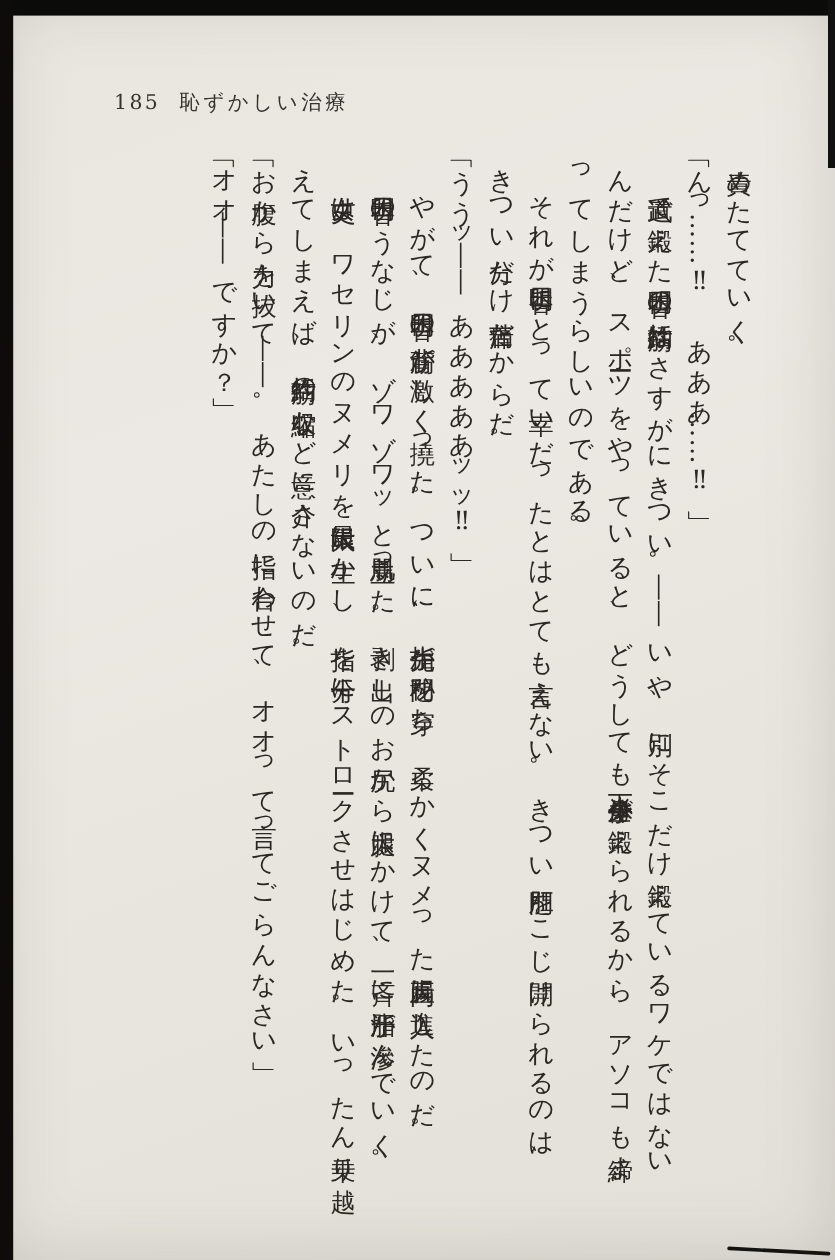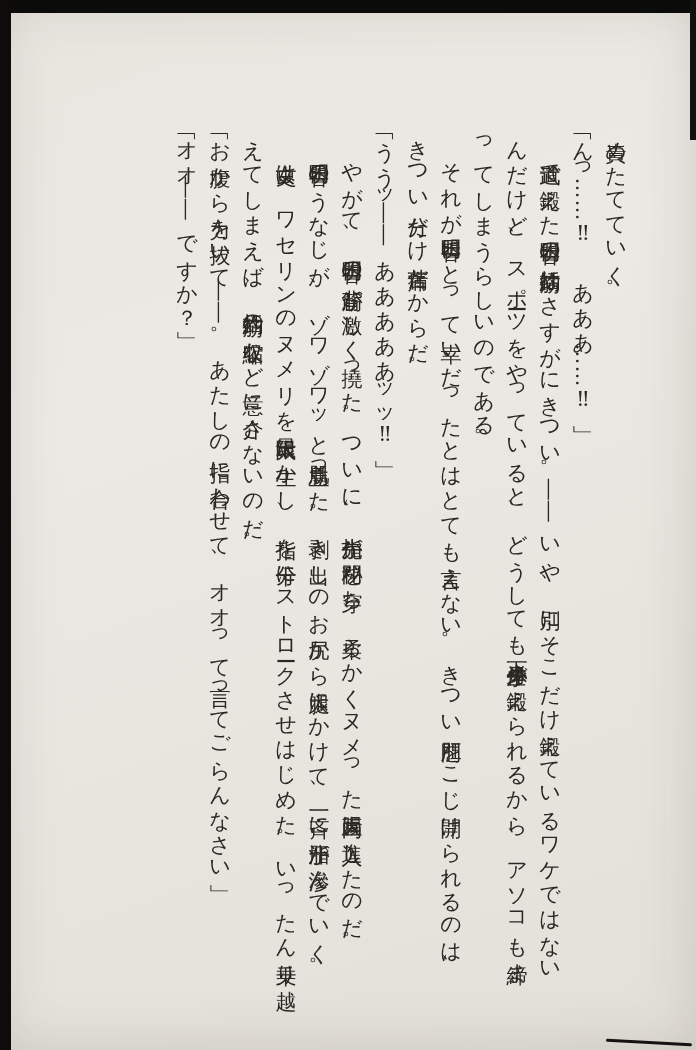--- a/index.html
+++ b/index.html
@@ -39,20 +39,23 @@
 </head>
 <body>
 
 <div class="page">
 
   <div class="border-top"></div>
   <div class="border-left"></div>
   <div class="border-right"></div>
   <div class="border-bottom-mark"></div>
 
+  <div class="page-header">
+    <span class="num">185</span><span class="title">恥ずかしい治療</span>
+  </div>
 
   <div class="text-block">
     <p class="para" data-indent="false">責めたてていく。</p>
     <p class="para" data-indent="false">「んっ……‼　あああ……‼」</p>
     <p class="para" data-indent="true">武道で鍛えた明日香の括約筋はさすがにきつい。――いや、別にそこだけ鍛えているワケではないんだけど、スポーツをやっていると、どうしても下半身全体が鍛えられるから、アソコも締まってしまうらしいのである。</p>
     <p class="para" data-indent="true">それが明日香にとって幸いだったとはとても言えない。きつい肛門をこじ開けられるのは、きつい分だけ苦痛だからだ。</p>
     <p class="para" data-indent="false">「ううッ――あああああッッ‼」</p>
     <p class="para" data-indent="true">やがて、明日香の背筋が激しく撓った。ついに、指先が秘門を穿ち、柔らかくヌメった直腸内に進入したのだ。</p>
     <p class="para" data-indent="true">明日香のうなじが、ゾワゾワッと鳥肌立った。剥き出しのお尻から太腿にかけて、一斉に脂汗が滲んでいく。</p>
     <p class="para" data-indent="true">女史は、ワセリンのヌメリを最大限に生かし、指を十分にストロークさせはじめた。いったん乗り越えてしまえば、括約筋の収縮など意に介さないのだ。</p>

